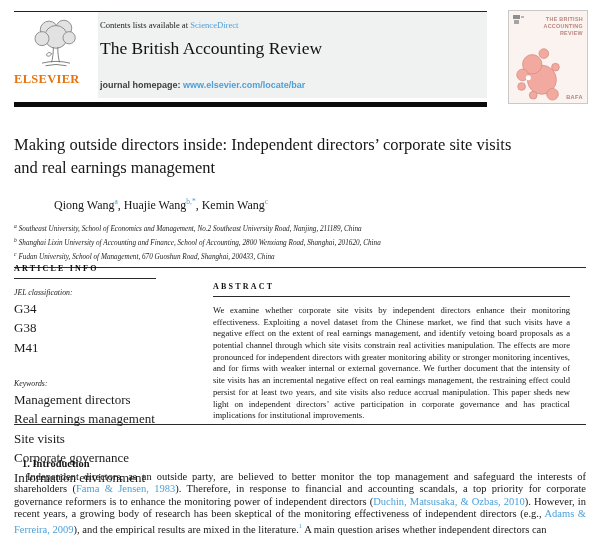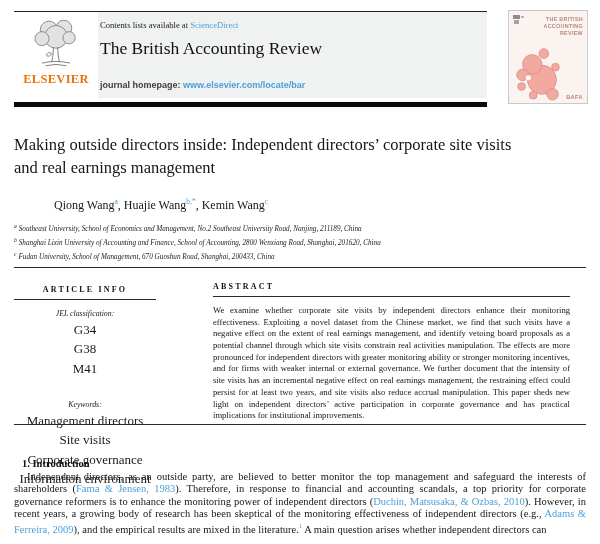--- a/index.html
+++ b/index.html
@@ -2,21 +2,21 @@
 <html><head>
 <meta charset="utf-8">
 <style>
   html,body{margin:0;padding:0;background:#ffffff;}
   .page{position:relative;width:600px;height:544px;overflow:hidden;background:#fff;
         font-family:"Liberation Serif","DejaVu Serif",serif;color:#1b1b1b;}
 
   
   .header-box{position:absolute;left:14px;top:11px;width:473px;height:86px;
               background:#f0f1f1;border-top:1.5px solid #222;}
-  .logo-box{position:absolute;left:0;top:0;width:84px;height:92px;background:#fff;text-align:center;}
+  .logo-box{position:absolute;left:0;top:0;width:84px;height:92px;background:#fff;}
   .logo-box svg{display:block;margin:3px auto 0;}
   .elsevier-word{display:block;margin-top:1px;font-size:12.5px;font-weight:bold;
                  color:#e8730c;letter-spacing:.3px;}
   .hdr-center{position:absolute;left:86px;top:0;width:340px;height:100%;text-align:left;}
   .contents-line{position:absolute;top:8px;left:0;width:100%;font-size:8.6px;color:#1b1b1b;}
   .journal-title{position:absolute;top:26px;left:0;width:100%;font-size:17.5px;color:#111;}
   .homepage-line{position:absolute;top:68px;left:0;width:100%;font-size:9px;font-weight:bold;
                  font-family:"Liberation Sans","DejaVu Sans",sans-serif;color:#3d3d3d;}
   .blue{color:#4da0d8;}
   a.link{color:#4da0d8;text-decoration:none;cursor:pointer;}
@@ -38,21 +38,21 @@
   .authors{position:absolute;left:14px;top:197px;width:560px;font-size:12px;color:#161616;margin-left:40px;}
   .authors sup{font-size:7.5px;}
   .affils{position:absolute;left:14px;top:222px;width:572px;font-size:7.2px;font-style:italic;
           line-height:1.62;color:#222;}
   .affils sup{font-size:5.5px;margin-right:2px;font-style:italic;}
 
   .rule-a{position:absolute;left:14px;top:267px;width:572px;border-top:1px solid #2a2a2a;}
   .rule-b{position:absolute;left:14px;top:424px;width:572px;border-top:1px solid #2a2a2a;}
 
   
-  .col-info{position:absolute;left:14px;top:285px;width:142px;text-align:center;}
+  .col-info{position:absolute;left:14px;top:264px;width:142px;}
   .col-abs{position:absolute;left:213px;top:282px;width:357px;}
   .col-heading{font-size:8px;font-weight:bold;letter-spacing:2.2px;color:#111;}
   .col-rule{border-top:1px solid #2a2a2a;margin:5px 0 8px 0;}
   .info-label{font-size:7.8px;font-style:italic;line-height:1.5;}
   .info-item{font-size:13px;line-height:1.5;}
   .kw-label{margin-top:21px;}
   .abstract-text{font-size:8.6px;line-height:1.36;text-align:justify;margin:0;color:#161616;}
 
   
   .intro-h{position:absolute;left:14px;top:450px;font-size:10.5px;font-weight:bold;margin:8px;color:#111;}
@@ -137,20 +137,21 @@
 
   <div class="col-info">
     <div class="col-heading">ARTICLE INFO</div>
     <div class="col-rule"></div>
     <div class="info-label">JEL classification:</div>
     <div class="info-item">G34</div>
     <div class="info-item">G38</div>
     <div class="info-item">M41</div>
     <div class="info-label kw-label">Keywords:</div>
     <div class="info-item">Management directors</div>
+    <div class="info-item">Real earnings management</div>
     <div class="info-item">Site visits</div>
     <div class="info-item">Corporate governance</div>
     <div class="info-item">Information environment</div>
   </div>
 
   <div class="col-abs">
     <div class="col-heading">ABSTRACT</div>
     <div class="col-rule"></div>
     <p class="abstract-text">We examine whether corporate site visits by independent directors enhance their monitoring effectiveness. Exploiting a novel dataset from the Chinese market, we find that such visits have a negative effect on the extent of real earnings management, and identify vetoing board proposals as a potential channel through which site visits constrain real activities manipulation. The effects are more pronounced for independent directors with greater monitoring ability or stronger monitoring incentives, and for firms with weaker internal or external governance. We further document that the intensity of site visits has an incremental negative effect on real earnings management, the restraining effect could persist for at least two years, and site visits also reduce accrual manipulation. This paper sheds new light on independent directors’ active participation in corporate governance and has practical implications for institutional improvements.</p>
   </div>

